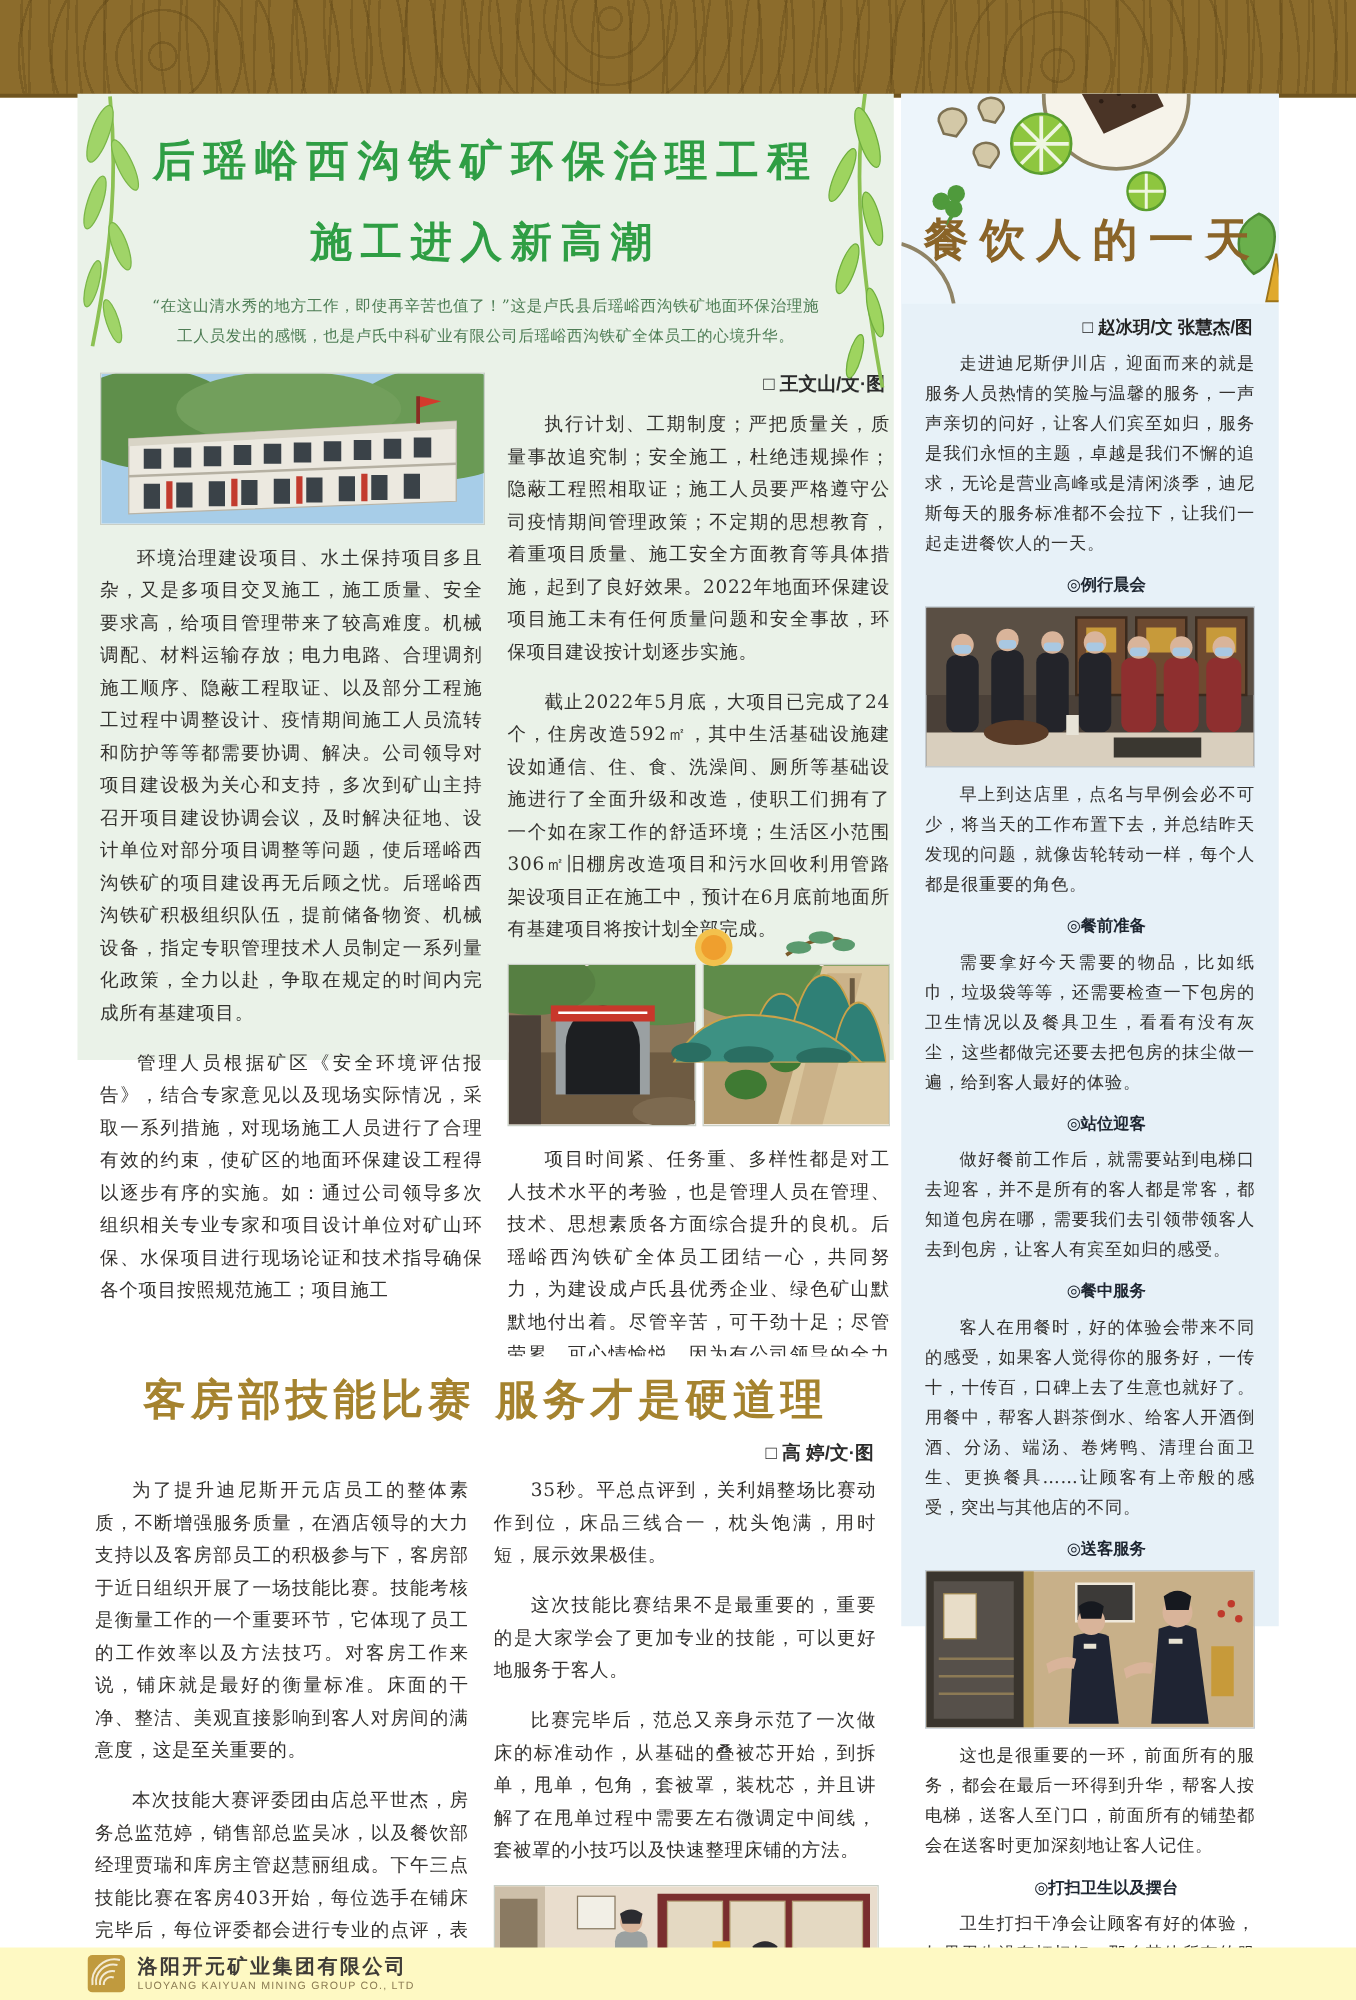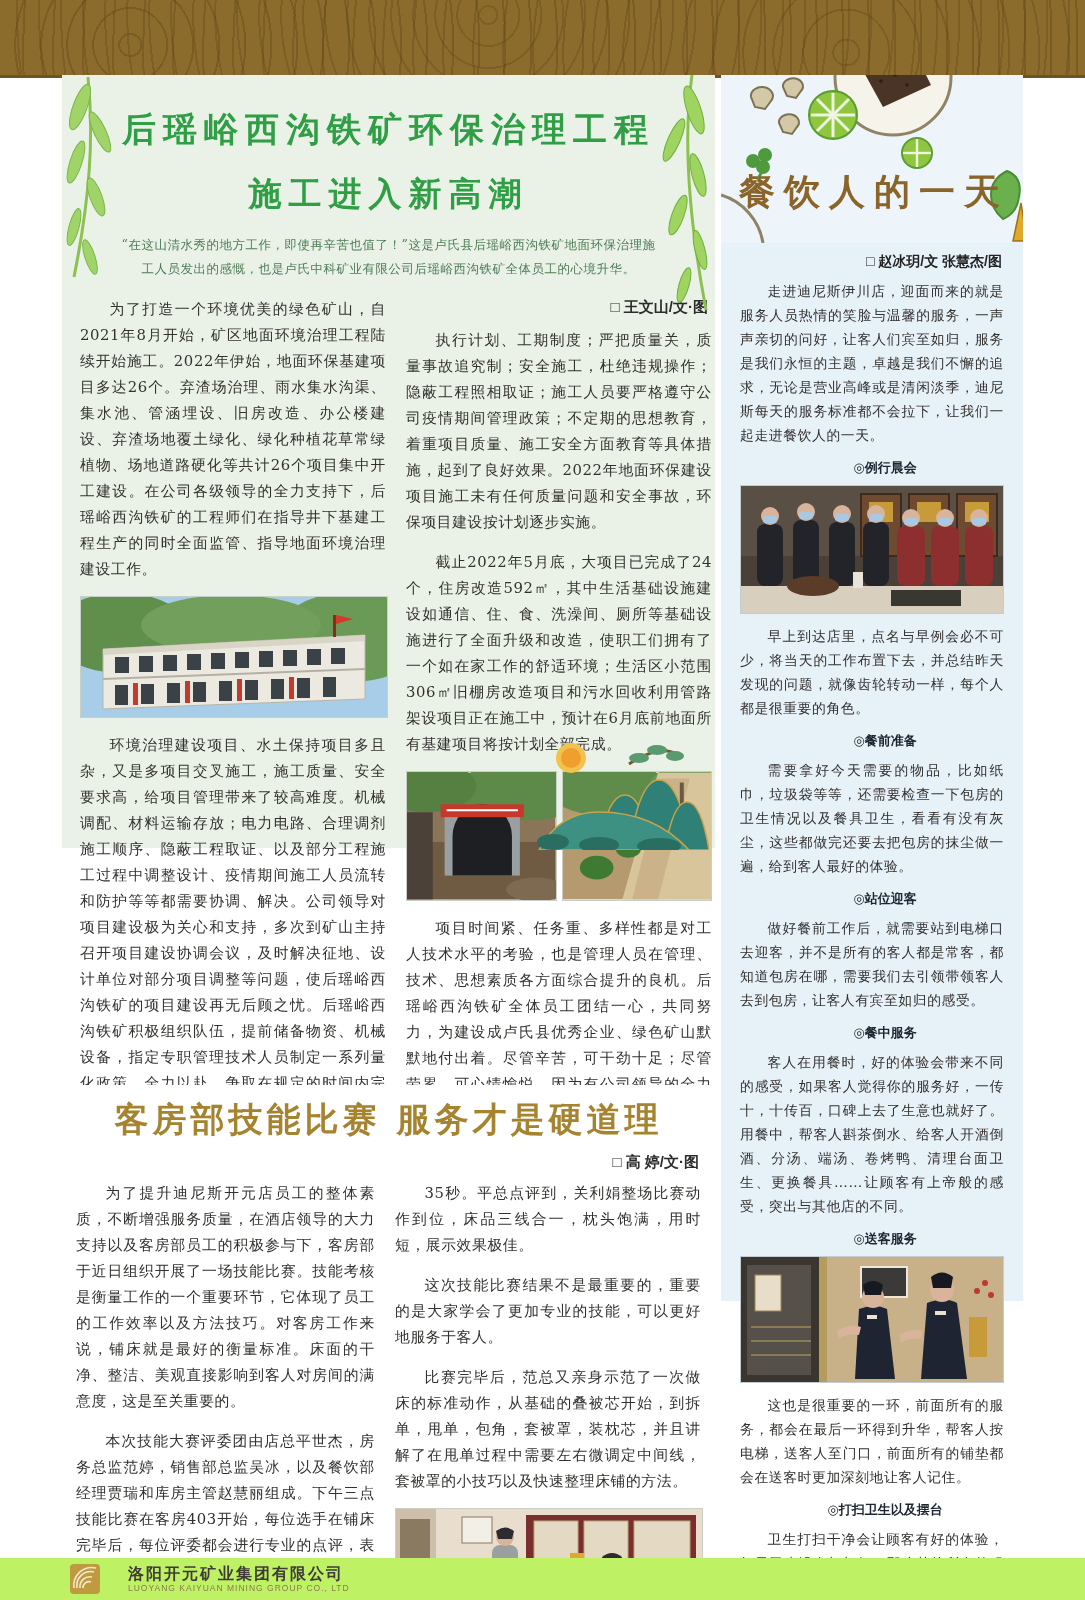--- a/index.html
+++ b/index.html
@@ -39,22 +39,22 @@
   .sb-heading{font-family:"Liberation Sans","DejaVu Sans",sans-serif;font-weight:bold;font-size:13px;
               color:#1d2530;margin:12px 0 8px 0;text-indent:2em;text-align:center;}
   .sb-photo{border:1px solid #c4ccd2;display:block;margin:2px 0 10px 0;}
   
   .bottom-article{position:absolute;left:62px;top:1085px;width:653px;height:473px;background:#ffffff;}
   .ba-title{text-align:center;color:#a5832f;font-weight:bold;font-size:34px;letter-spacing:4px;margin-top:12px;}
   .ba-byline{font-family:"Liberation Sans","DejaVu Sans",sans-serif;font-weight:bold;font-size:15px;
              color:#2b2b2b;text-align:right;margin:10px 16px 8px 0;}
   .ba-cols{display:flex;gap:20px;margin:4px 14px 0;}
   
-  .footer{position:absolute;left:0;top:1558px;width:1085px;height:42px;background:#bef264;
-          display:flex;align-items:center;gap:18px;}
+  .footer{position:absolute;left:0;top:1558px;width:1085px;height:42px;background:#fef9c3;
+          display:flex;align-items:center;}
   .footer-logo{margin-left:70px;margin-right:10px;}
   .footer-cn{font-family:"Liberation Sans","DejaVu Sans",sans-serif;font-weight:bold;font-size:16px;color:#3f3c38;letter-spacing:2px;line-height:1.1;}
   .footer-en{font-family:"Liberation Sans","DejaVu Sans",sans-serif;font-size:8.5px;color:#8a7a52;letter-spacing:1px;}
 </style>
 </head>
 <body>
 
 <div class="page">
 
   <div class="top-band"></div>
@@ -85,21 +85,20 @@
     </svg>
 
     <div class="ma-title">
       <div>后瑶峪西沟铁矿环保治理工程</div>
       <div class="t2">施工进入新高潮</div>
     </div>
     <div class="ma-subtitle">“在这山清水秀的地方工作，即使再辛苦也值了！”这是卢氏县后瑶峪西沟铁矿地面环保治理施工人员发出的感慨，也是卢氏中科矿业有限公司后瑶峪西沟铁矿全体员工的心境升华。</div>
 
     <div class="ma-cols">
       <div class="col">
-        <p class="body">为了打造一个环境优美的绿色矿山，自2021年8月开始，矿区地面环境治理工程陆续开始施工。2022年伊始，地面环保基建项目多达26个。弃渣场治理、雨水集水沟渠、集水池、管涵埋设、旧房改造、办公楼建设、弃渣场地覆土绿化、绿化种植花草常绿植物、场地道路硬化等共计26个项目集中开工建设。在公司各级领导的全力支持下，后瑶峪西沟铁矿的工程师们在指导井下基建工程生产的同时全面监管、指导地面环境治理建设工作。</p>
 
         <svg class="photo" width="306" height="120" viewBox="0 0 306 120">
           <rect width="306" height="120" fill="#a7cde8"></rect>
           <ellipse cx="40" cy="36" rx="70" ry="40" fill="#5f8f4b"></ellipse>
           <ellipse cx="270" cy="40" rx="75" ry="45" fill="#6a9a55"></ellipse>
           <ellipse cx="150" cy="28" rx="90" ry="30" fill="#729f5c"></ellipse>
           <polygon points="22,52 284,38 284,102 22,112" fill="#ece9e0" stroke="#b9b4a6"></polygon>
           <polygon points="22,52 284,38 284,44 22,58" fill="#d8d4c6"></polygon>
           <line x1="22" y1="82" x2="284" y2="72" stroke="#b5b0a2" stroke-width="2"></line>
           <g fill="#3a4248">

